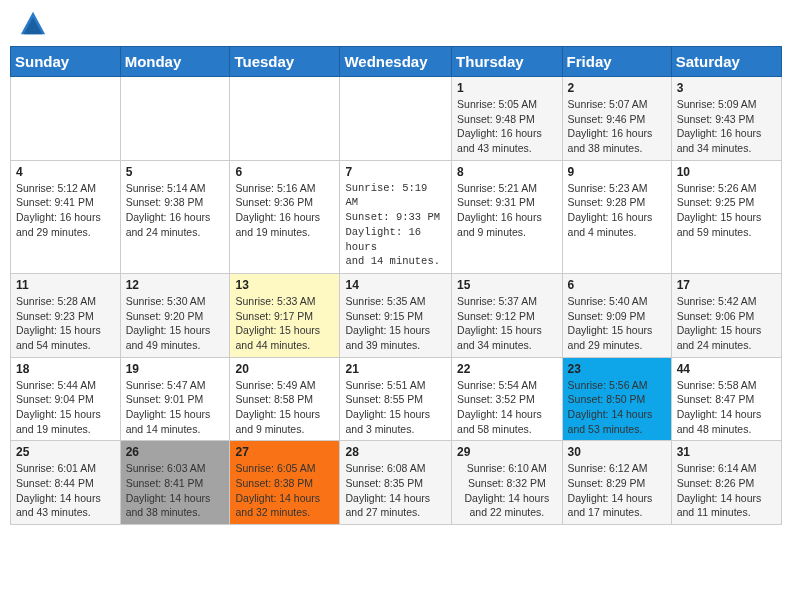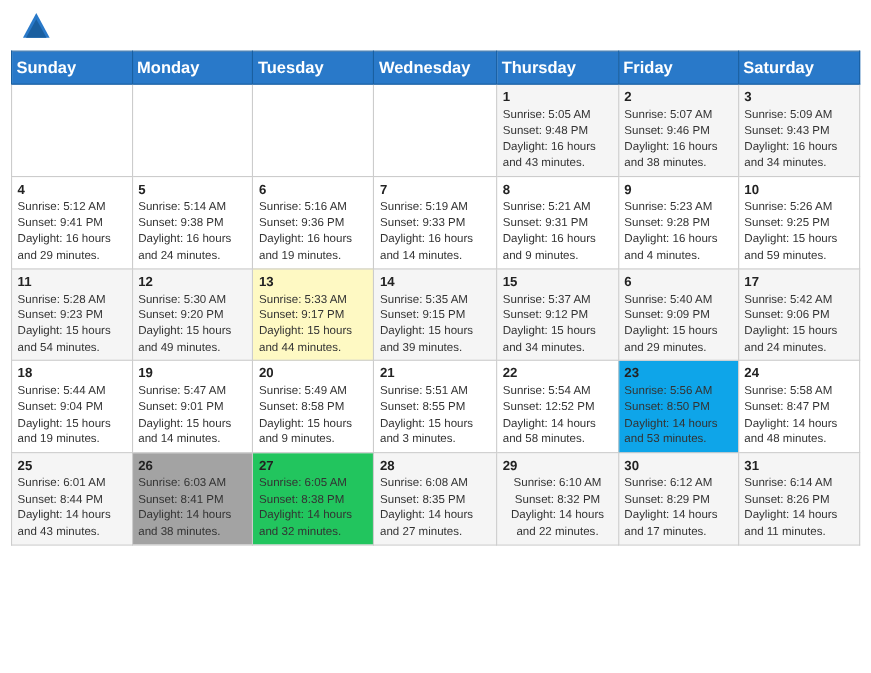--- a/index.html
+++ b/index.html
@@ -166,21 +166,21 @@
         </td>
         <td style="background: rgb(255, 255, 255);">
           <span class="day-number">6</span>
           <div class="day-info" style="white-space: pre-line;">Sunrise: 5:16 AM
 Sunset: 9:36 PM
 Daylight: 16 hours
 and 19 minutes.</div>
         </td>
         <td style="background: rgb(255, 255, 255);">
           <span class="day-number">7</span>
-          <div class="day-info" style="white-space: pre-line;">Sunrise: 5:19 AM
+          <div class="day-info" style="white-space: pre-line; font-family: Liberation Mono, monospace;">Sunrise: 5:19 AM
 Sunset: 9:33 PM
 Daylight: 16 hours
 and 14 minutes.</div>
         </td>
         <td style="background: rgb(255, 255, 255);">
           <span class="day-number">8</span>
           <div class="day-info" style="white-space: pre-line;">Sunrise: 5:21 AM
 Sunset: 9:31 PM
 Daylight: 16 hours
 and 9 minutes.</div>
@@ -276,33 +276,33 @@
         <td style="background: rgb(255, 255, 255);">
           <span class="day-number">21</span>
           <div class="day-info" style="white-space: pre-line;">Sunrise: 5:51 AM
 Sunset: 8:55 PM
 Daylight: 15 hours
 and 3 minutes.</div>
         </td>
         <td style="background: rgb(255, 255, 255);">
           <span class="day-number">22</span>
           <div class="day-info" style="white-space: pre-line;">Sunrise: 5:54 AM
-Sunset: 12:52 PM
+Sunset: 3:52 PM
 Daylight: 14 hours
 and 58 minutes.</div>
         </td>
         <td style="background: #0ea5e9;">
           <span class="day-number">23</span>
           <div class="day-info" style="white-space: pre-line;">Sunrise: 5:56 AM
 Sunset: 8:50 PM
 Daylight: 14 hours
 and 53 minutes.</div>
         </td>
         <td style="background: rgb(255, 255, 255);">
-          <span class="day-number">24</span>
+          <span class="day-number">44</span>
           <div class="day-info" style="white-space: pre-line;">Sunrise: 5:58 AM
 Sunset: 8:47 PM
 Daylight: 14 hours
 and 48 minutes.</div>
         </td>
       </tr>
       <tr>
         <td style="background: rgb(245, 245, 245);">
           <span class="day-number">25</span>
           <div class="day-info" style="white-space: pre-line;">Sunrise: 6:01 AM
@@ -310,21 +310,21 @@
 Daylight: 14 hours
 and 43 minutes.</div>
         </td>
         <td style="background: #a3a3a3;">
           <span class="day-number">26</span>
           <div class="day-info" style="white-space: pre-line;">Sunrise: 6:03 AM
 Sunset: 8:41 PM
 Daylight: 14 hours
 and 38 minutes.</div>
         </td>
-        <td style="background: #22c55e;">
+        <td style="background: #f97316;">
           <span class="day-number">27</span>
           <div class="day-info" style="white-space: pre-line;">Sunrise: 6:05 AM
 Sunset: 8:38 PM
 Daylight: 14 hours
 and 32 minutes.</div>
         </td>
         <td style="background: rgb(245, 245, 245);">
           <span class="day-number">28</span>
           <div class="day-info" style="white-space: pre-line;">Sunrise: 6:08 AM
 Sunset: 8:35 PM

